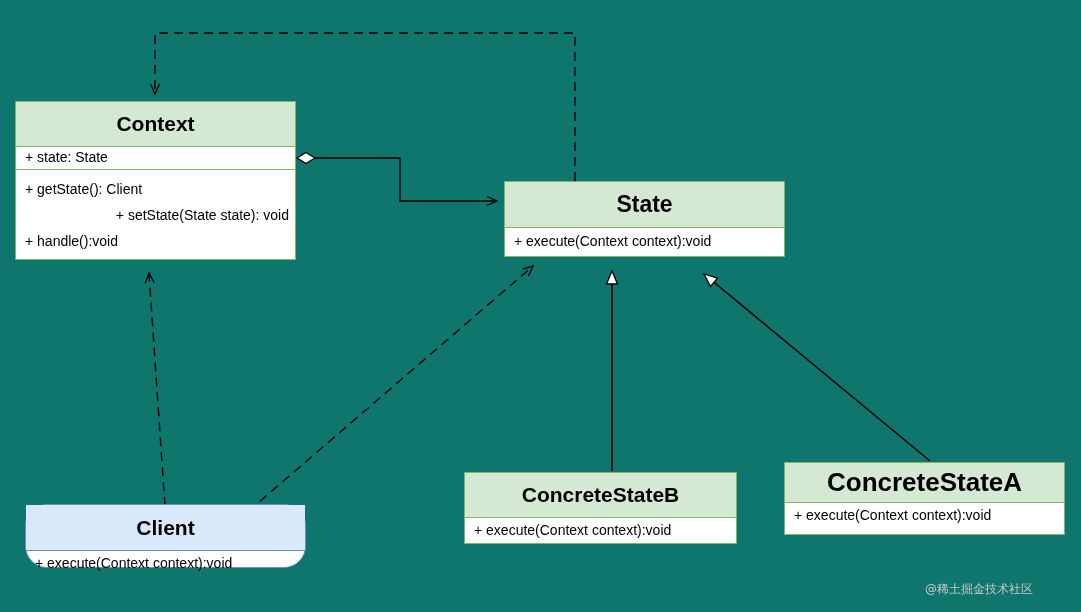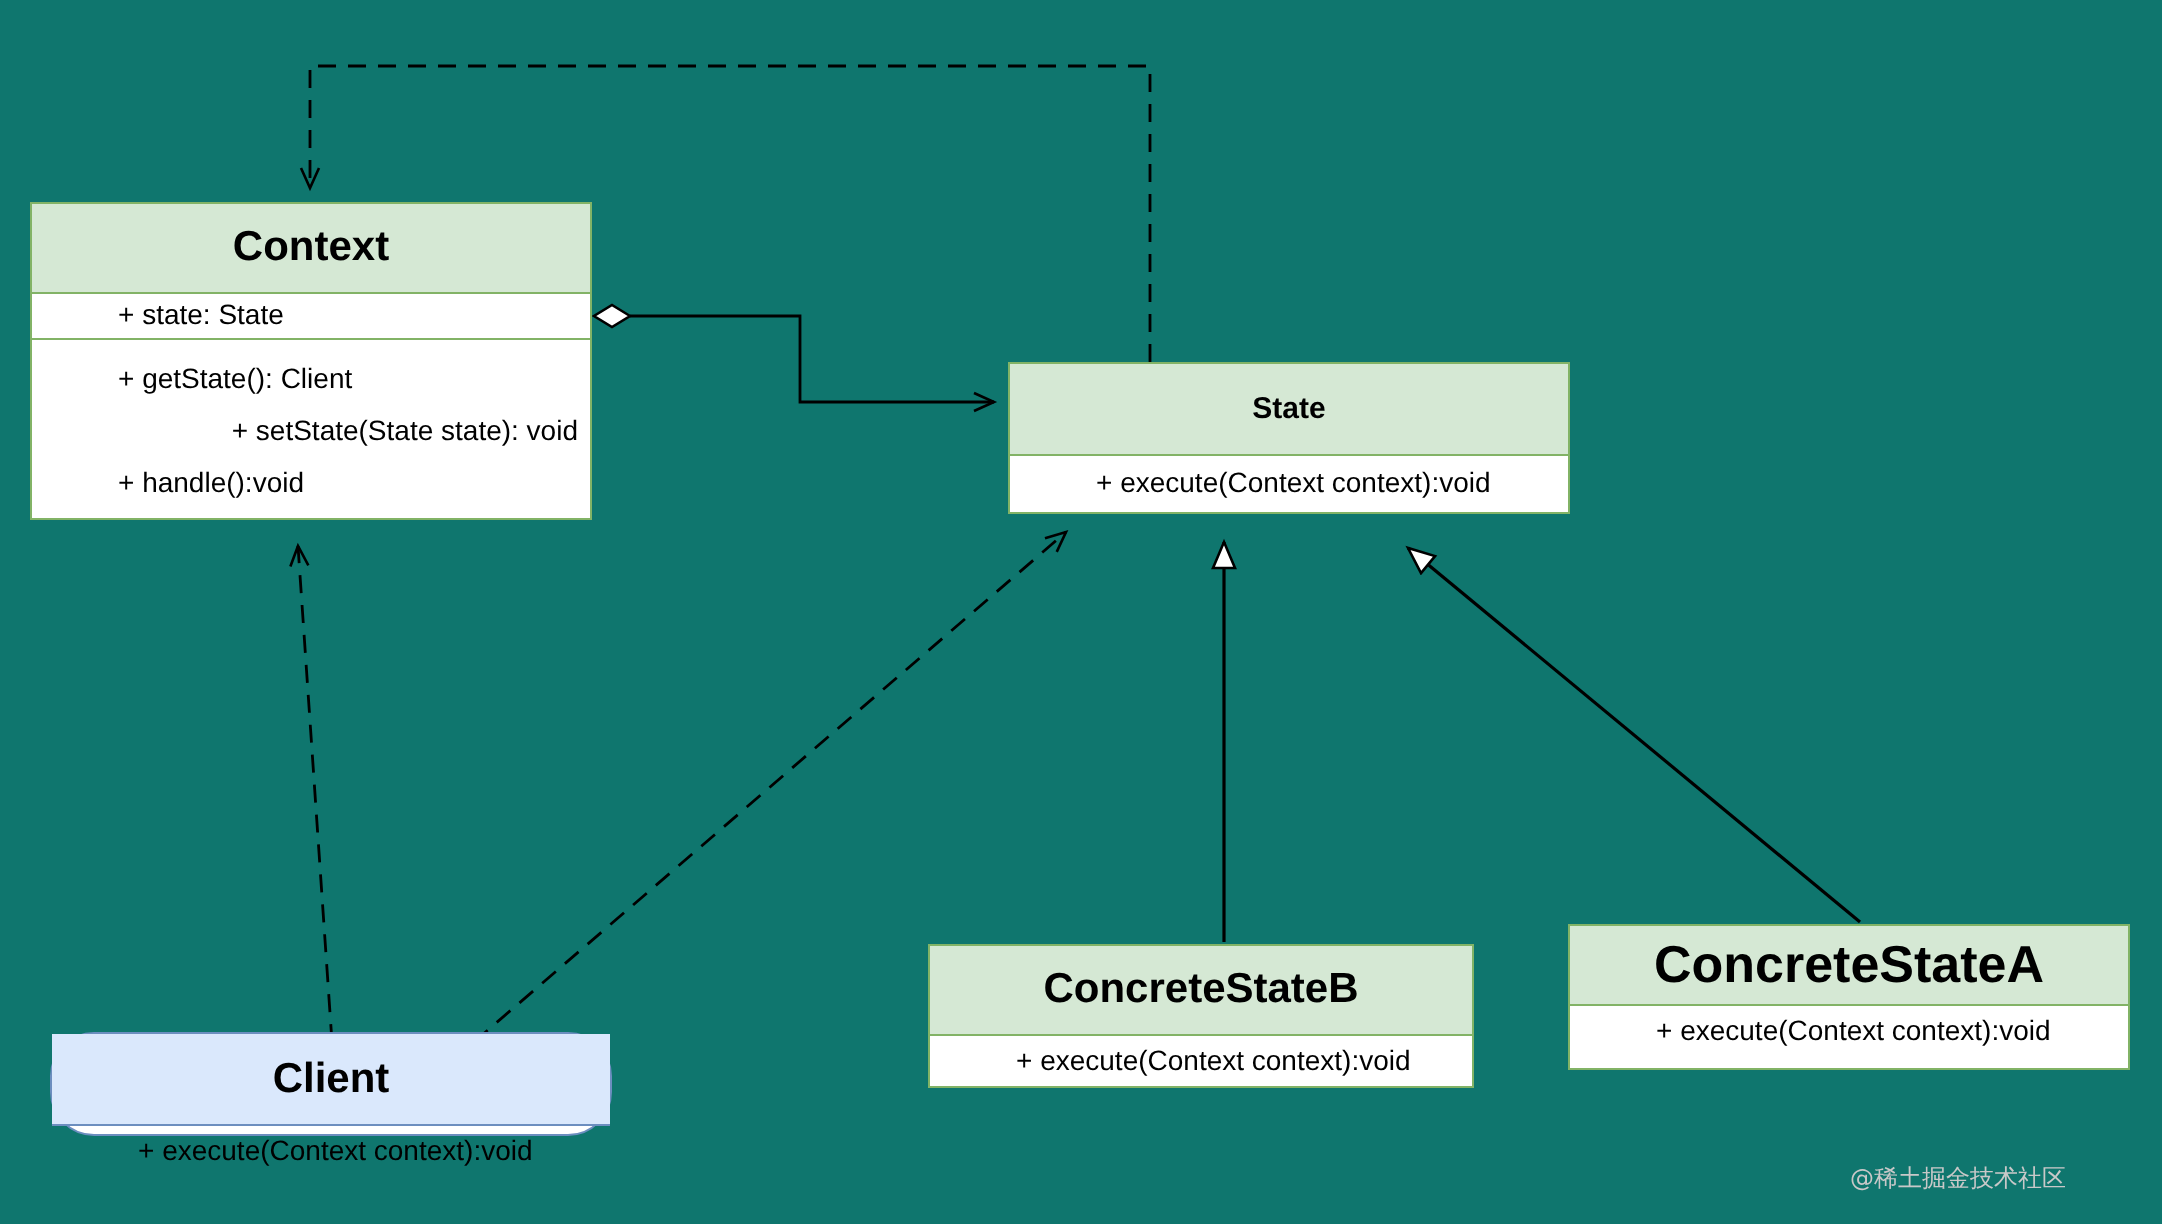--- a/index.html
+++ b/index.html
@@ -53,21 +53,20 @@
     box-sizing: border-box;
     padding: 4px 6px 4px 9px;
     color: #000000;
   }
   .uml-compartment + .uml-compartment {
     border-top: 1px solid #82b366;
   }
   .uml-member {
     white-space: nowrap;
     color: #000000;
-    margin-left: 34px;
   }
   .watermark {
     position: absolute;
     color: #c8c8c8;
     white-space: nowrap;
     font-family: "DejaVu Sans", sans-serif;
   }
 </style>
 </head>
 <body>
@@ -106,41 +105,41 @@
       <div class="uml-member" style="font-size:14px; line-height:19px;">+ state: State</div>
     </div>
     <div class="uml-compartment" style="height:91px; padding-top:6px;">
       <div class="uml-member" style="font-size:14px; line-height:26px;">+ getState(): Client</div>
       <div class="uml-member" style="font-size:14px; line-height:26px;text-align:right;">+ setState(State state): void</div>
       <div class="uml-member" style="font-size:14px; line-height:26px;">+ handle():void</div>
     </div>
   </div>
 
   <div class="uml-class" style="left:504px; top:181px; width:281px; height:76px;">
-    <div class="uml-class-header" style="height:46px; font-size:15px;">State</div>
+    <div class="uml-class-header" style="height:46px; font-size:23px;">State</div>
     <div class="uml-compartment" style="height:28px; padding-top:3px;">
       <div class="uml-member" style="font-size:14px; line-height:20px;">+ execute(Context context):void</div>
     </div>
   </div>
 
   <div class="uml-class" style="left:464px; top:472px; width:273px; height:72px;">
     <div class="uml-class-header" style="height:45px; font-size:21px;">ConcreteStateB</div>
     <div class="uml-compartment" style="height:25px; padding-top:2px;">
       <div class="uml-member" style="font-size:14px; line-height:20px;">+ execute(Context context):void</div>
     </div>
   </div>
 
   <div class="uml-class" style="left:784px; top:462px; width:281px; height:73px;">
     <div class="uml-class-header" style="height:40px; font-size:26px;">ConcreteStateA</div>
     <div class="uml-compartment" style="height:25px; padding-top:2px;">
       <div class="uml-member" style="font-size:14px; line-height:20px;">+ execute(Context context):void</div>
     </div>
   </div>
 
-  <div class="uml-class blue" style="left:25px; top:516px; width:281px; height:52px;border-radius:22px;">
+  <div class="uml-class blue" style="left:25px; top:504px; width:281px; height:64px;border-radius:22px;">
     <div class="uml-class-header" style="height:46px; font-size:21px;">Client</div>
     <div class="uml-compartment" style="height:25px; padding-top:2px; border-top-color:#6c8ebf;">
       <div class="uml-member" style="font-size:14px; line-height:20px;">+ execute(Context context):void</div>
     </div>
   </div>
 
   <div class="watermark" style="left:925px; top:581px; font-size:12px;">@稀土掘金技术社区</div>
 
 </div>
 

